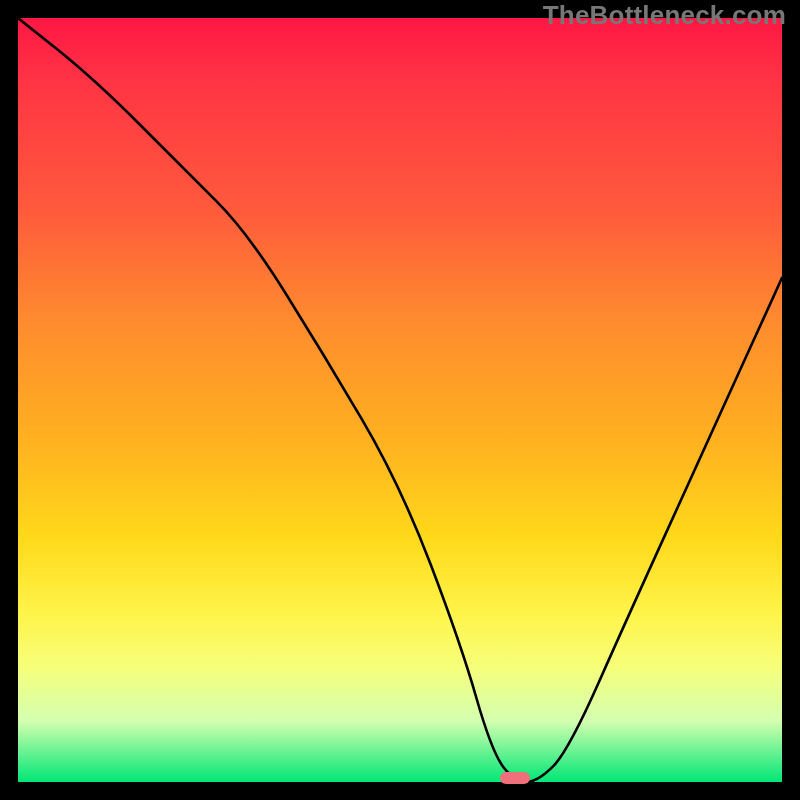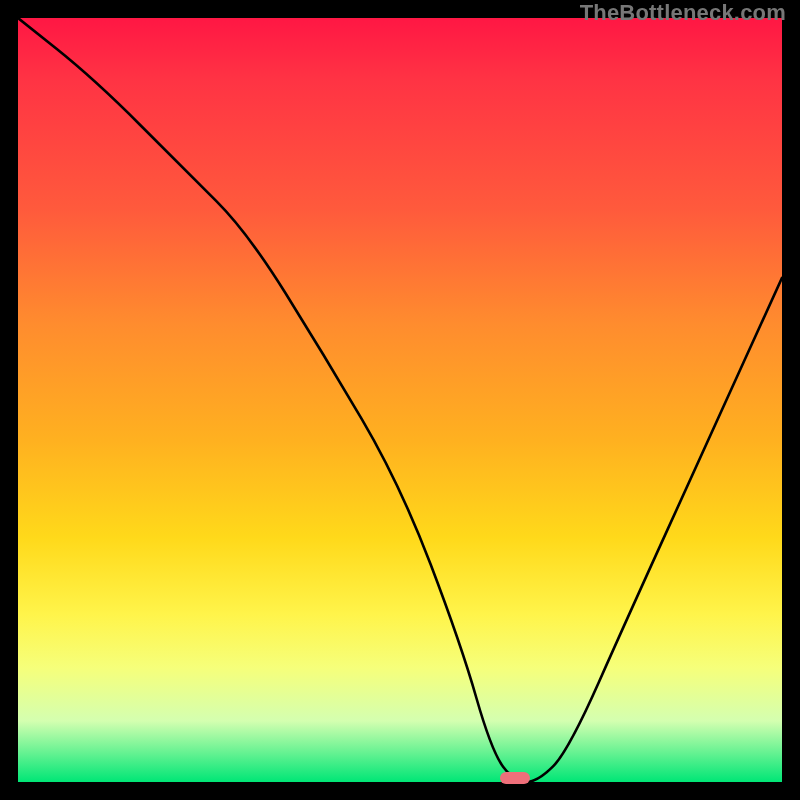--- a/index.html
+++ b/index.html
@@ -50,21 +50,21 @@
     height: 12px;
     border-radius: 6px;
     background: #ef6f7a;
     transform: translate(-50%, -50%);
   }
   .watermark {
     position: absolute;
     top: 0;
     right: 14px;
     font-family: Arial, Helvetica, sans-serif;
-    font-size: 22px;
+    font-size: 26px;
     font-weight: 600;
     color: #777;
     letter-spacing: 0.2px;
     user-select: none;
   }
 </style>
 </head>
 <body>
 
 <div class="stage">

